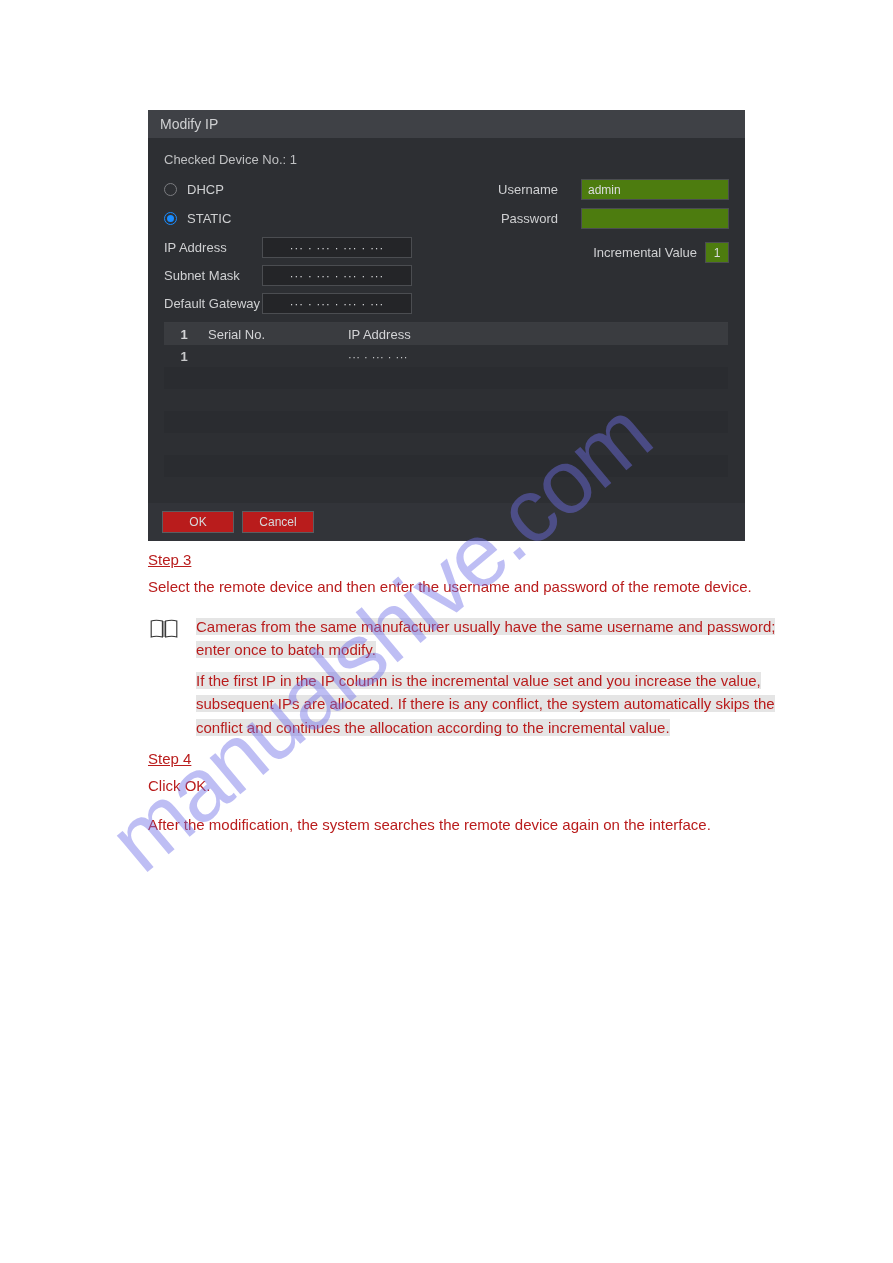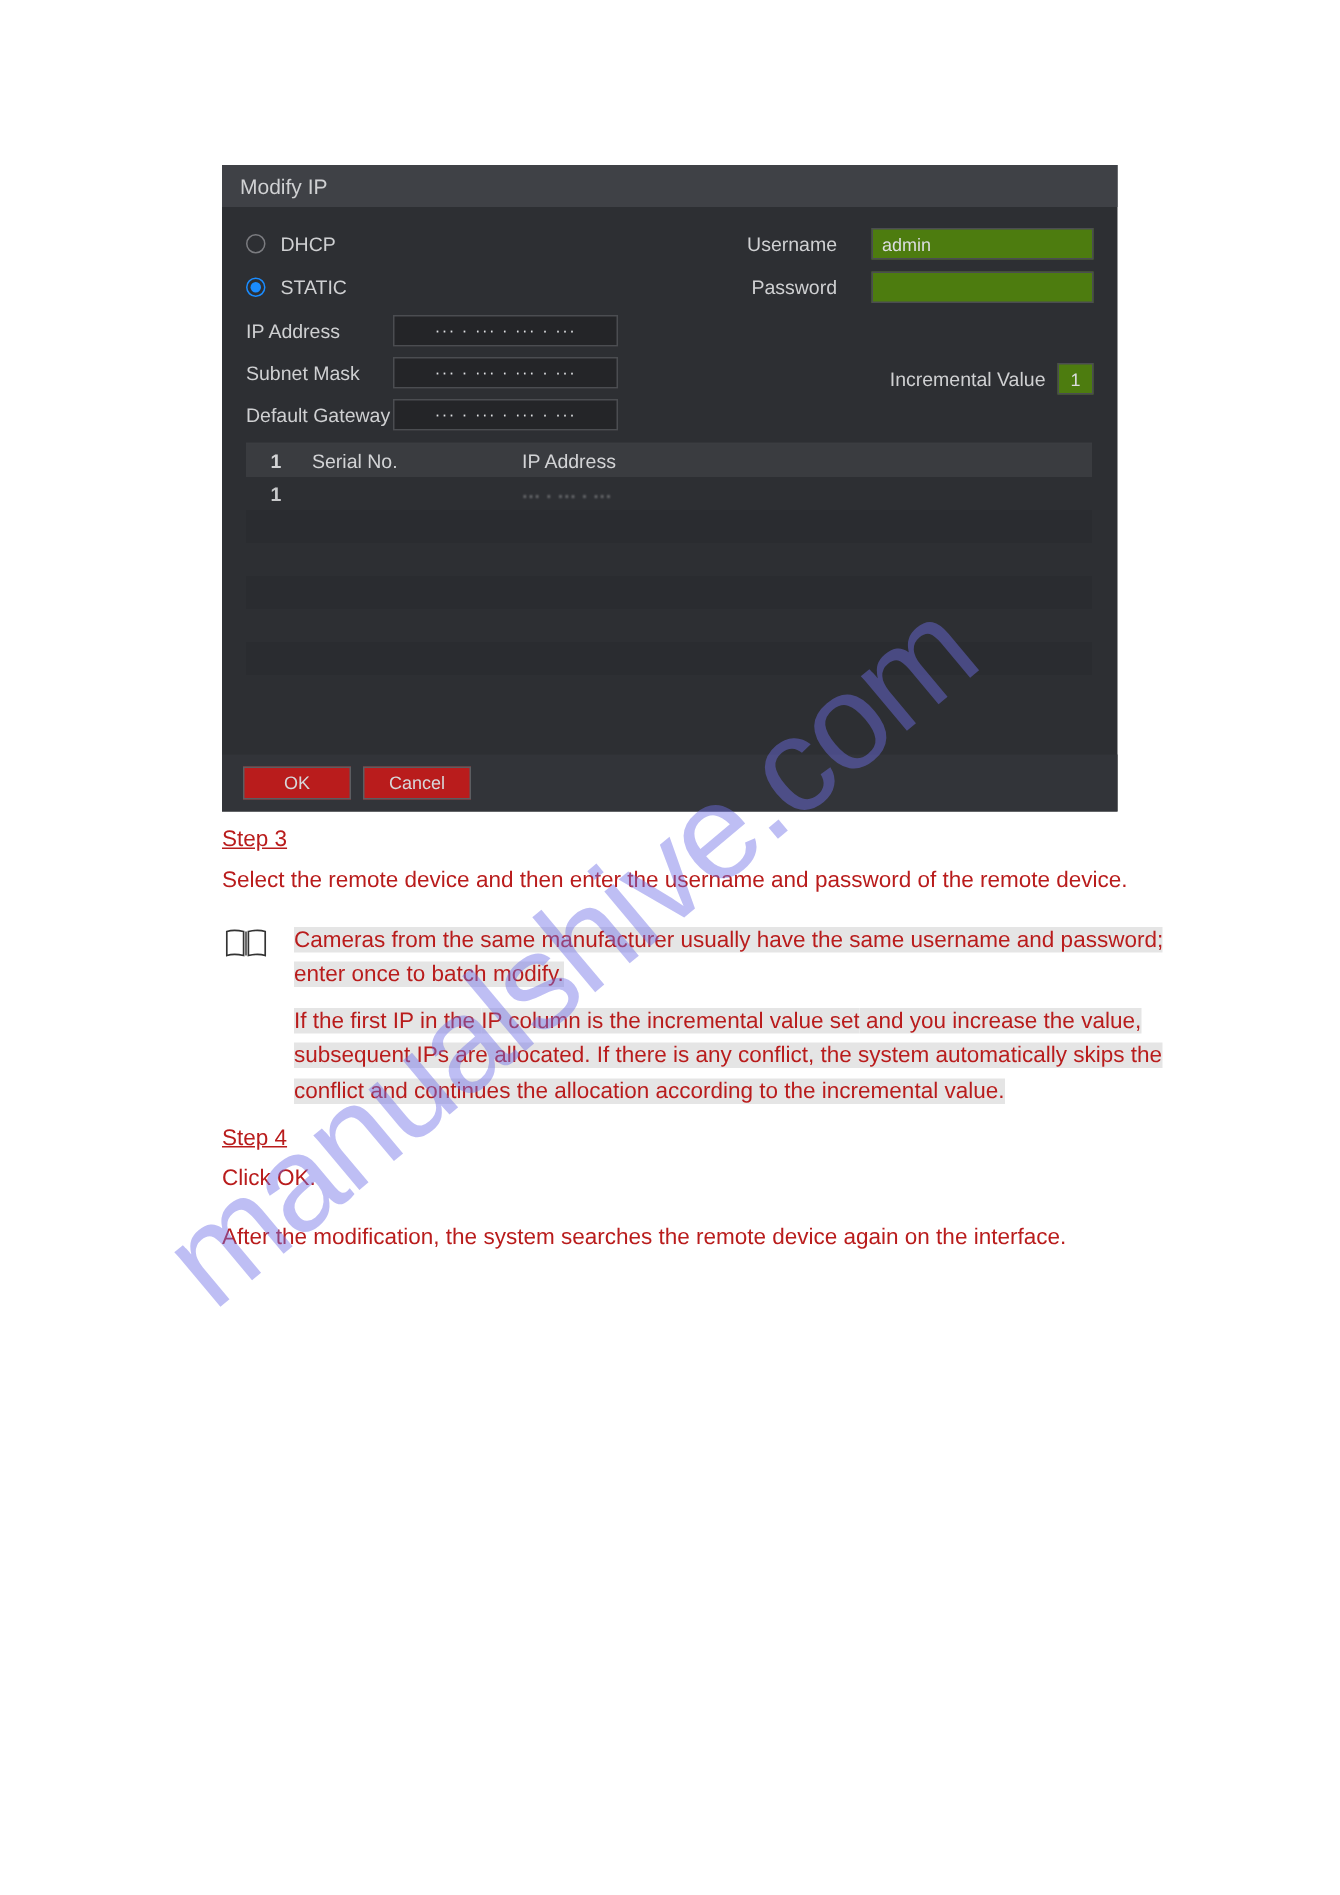--- a/index.html
+++ b/index.html
@@ -138,20 +138,21 @@
 <div class="page">
 
   <div class="watermark">manualshive.com</div>
 
   <div class="dialog">
 
     <div class="dlg-title">Modify IP</div>
 
     <div class="dlg-body">
 
+      <div class="checked-line">Checked Device No.: 1</div>
 
       <div class="row">
         <div class="left-col">
           <span class="radio"></span>
           <span class="radio-label">DHCP</span>
         </div>
         <div class="right-col">
           <span class="cred-label">Username</span>
           <input class="textfield tf-user" value="admin" style="">
         </div>

